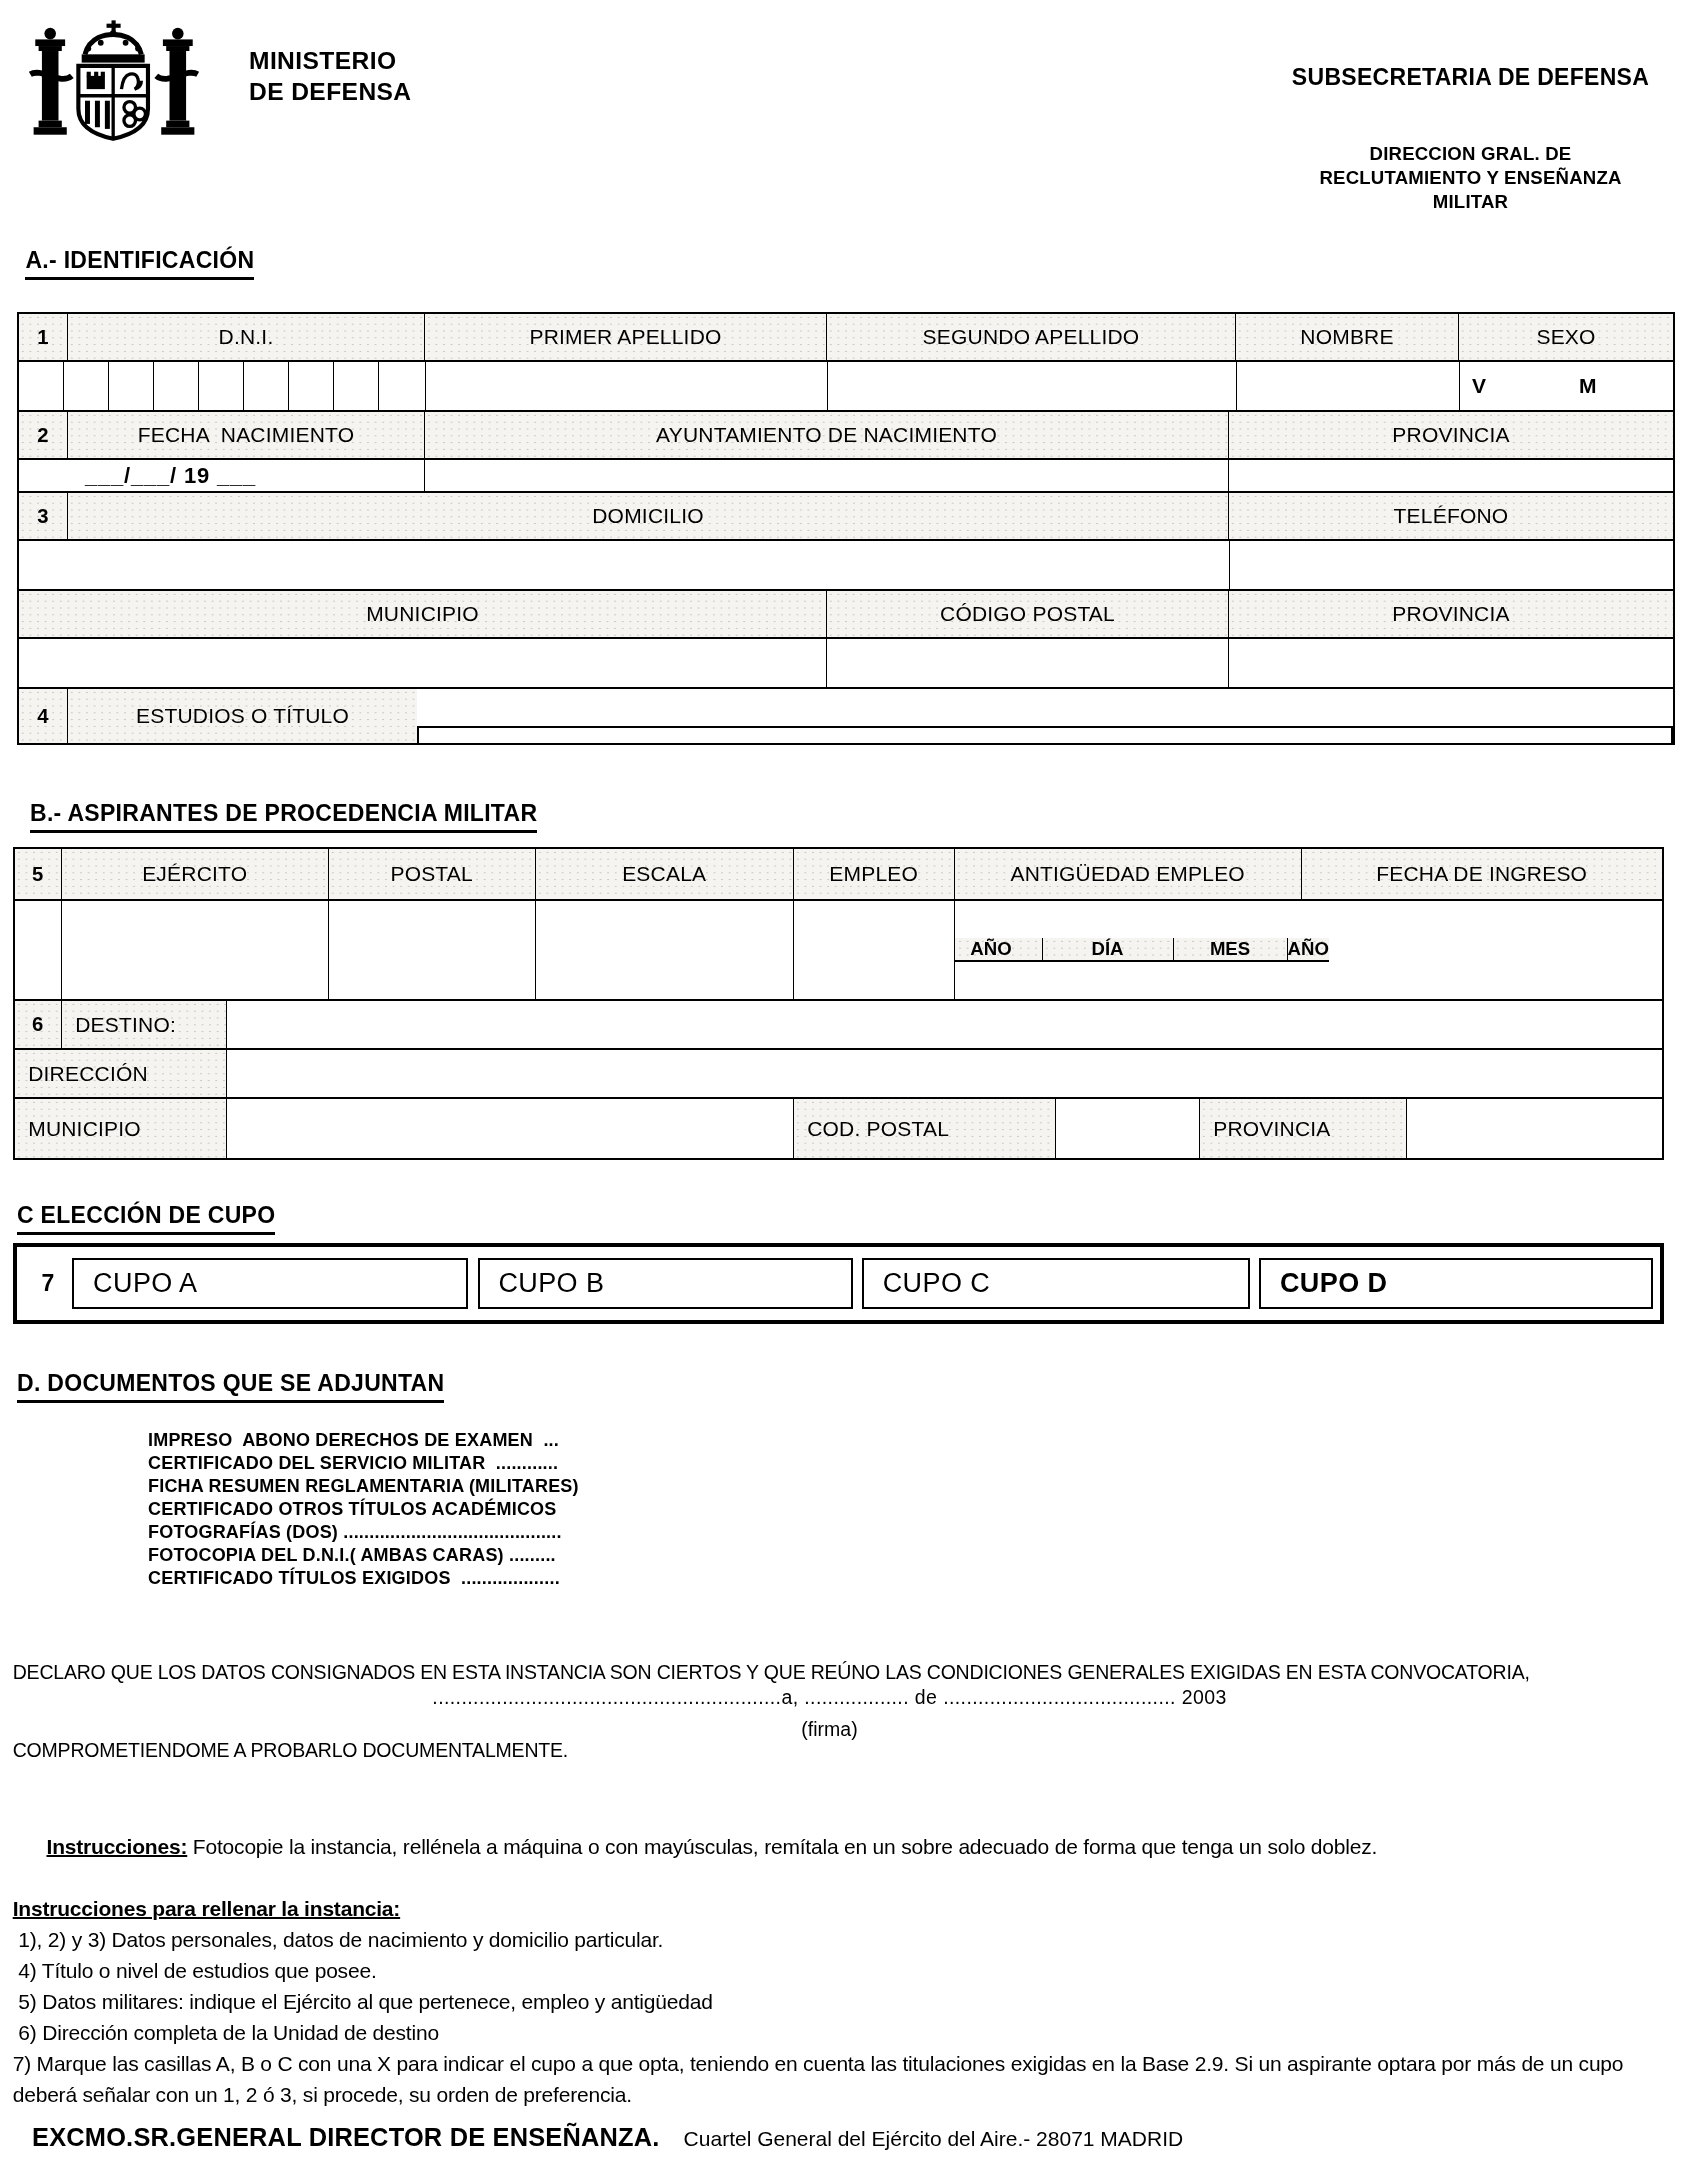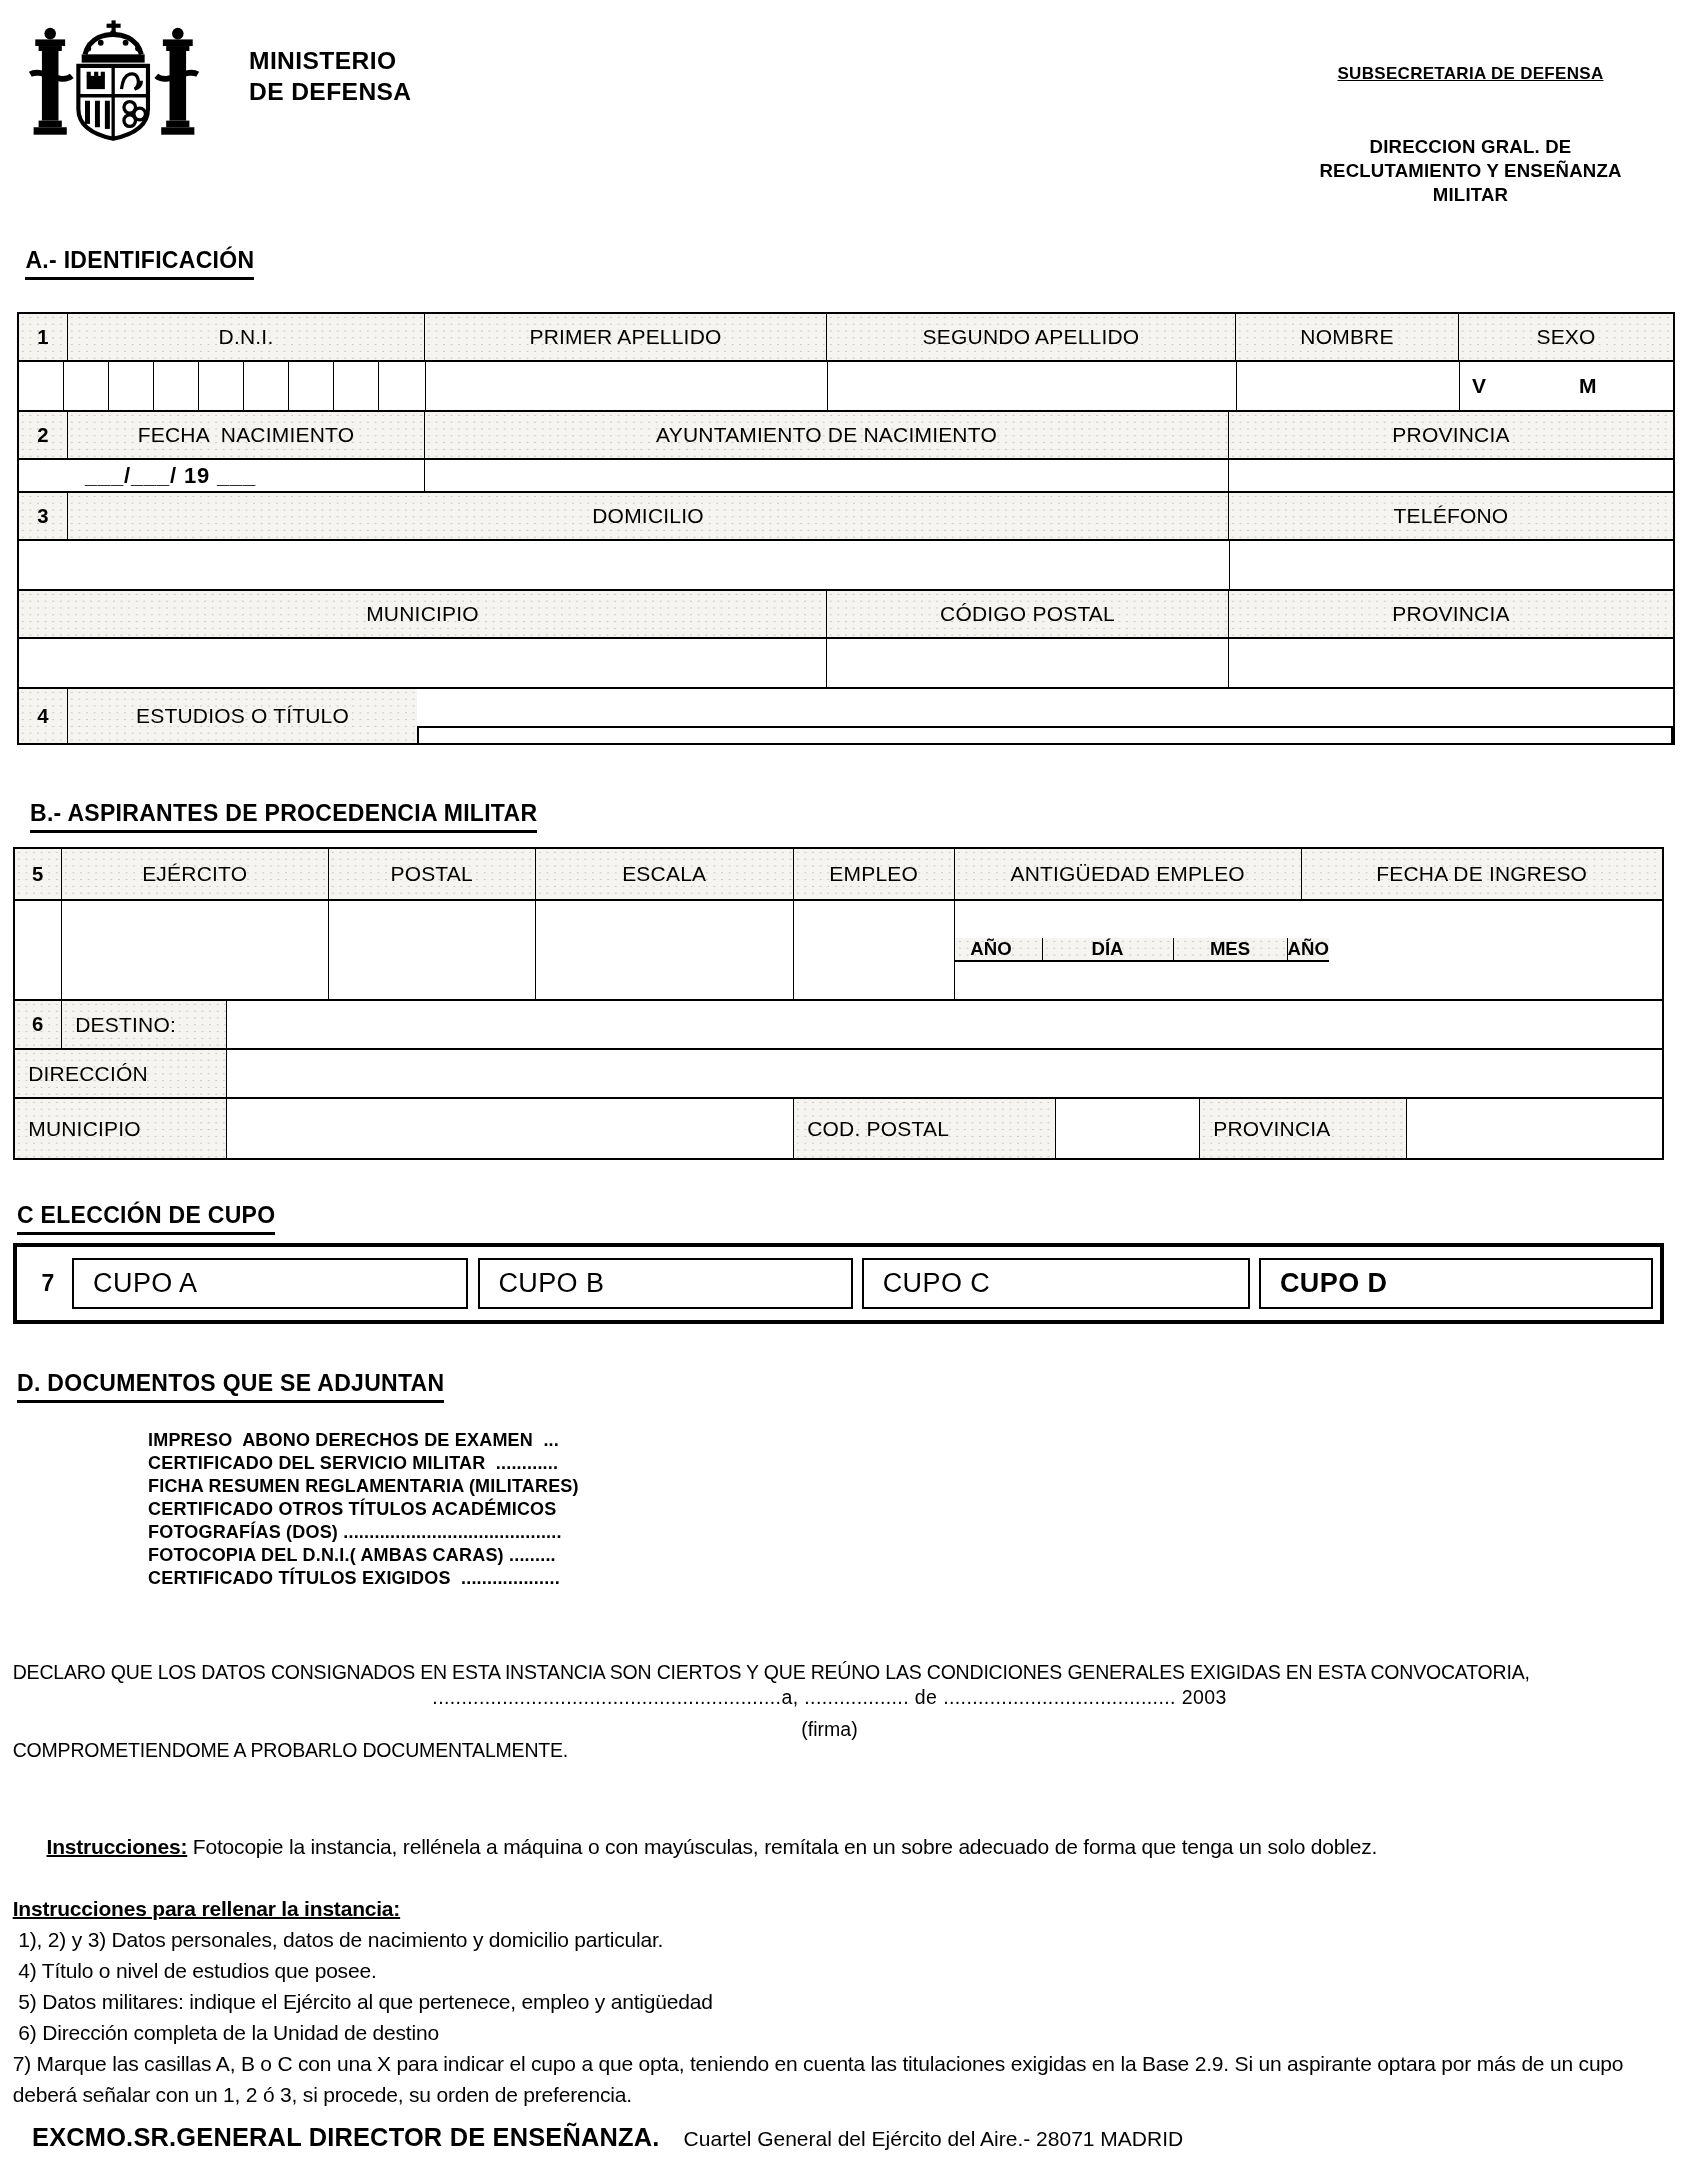--- a/index.html
+++ b/index.html
@@ -12,21 +12,21 @@
     font-family: "Liberation Sans", "DejaVu Sans", sans-serif;
     color: #000;
     overflow: hidden;
     padding-left: 8px;
   }
   .abs { position:absolute; }
 
   
   .ministry-title { font-size:24.6px; font-weight:bold; line-height:30.5px; letter-spacing:0.4px; }
   .right-head { width:415px; text-align:center; }
-  .subsecretaria { font-size:17px; font-weight:bold; letter-spacing:0.3px;text-decoration:underline; }
+  .subsecretaria { font-size:23px; font-weight:bold; letter-spacing:0.3px; }
   .direccion { margin-top:51px; font-size:18.6px; font-weight:bold; line-height:24px; letter-spacing:0.2px; }
 
   
   .sec-title {
     display:inline-block; font-size:23px; font-weight:bold; letter-spacing:0.3px;
     border-bottom:3.4px solid #000; padding-bottom:2.5px; white-space:pre;
   }
 
   
   .tbl { border:2.5px solid #000; background:#fff; }

